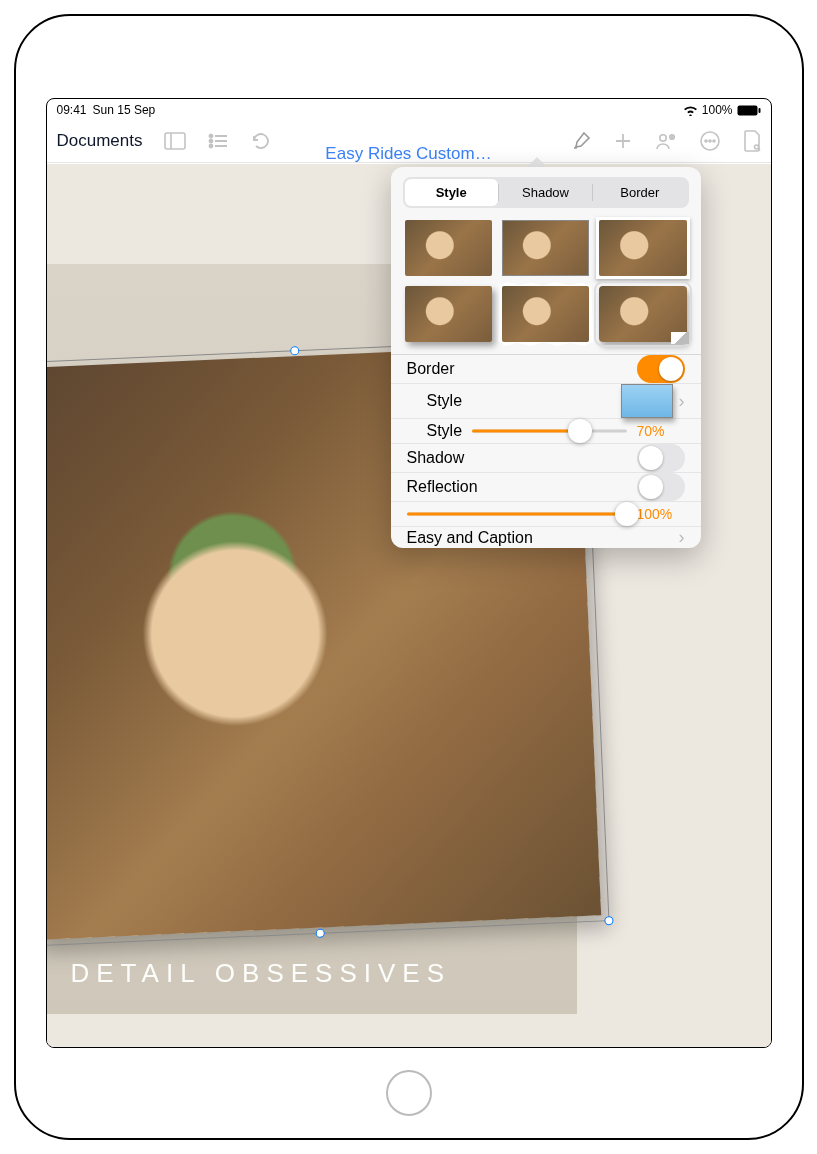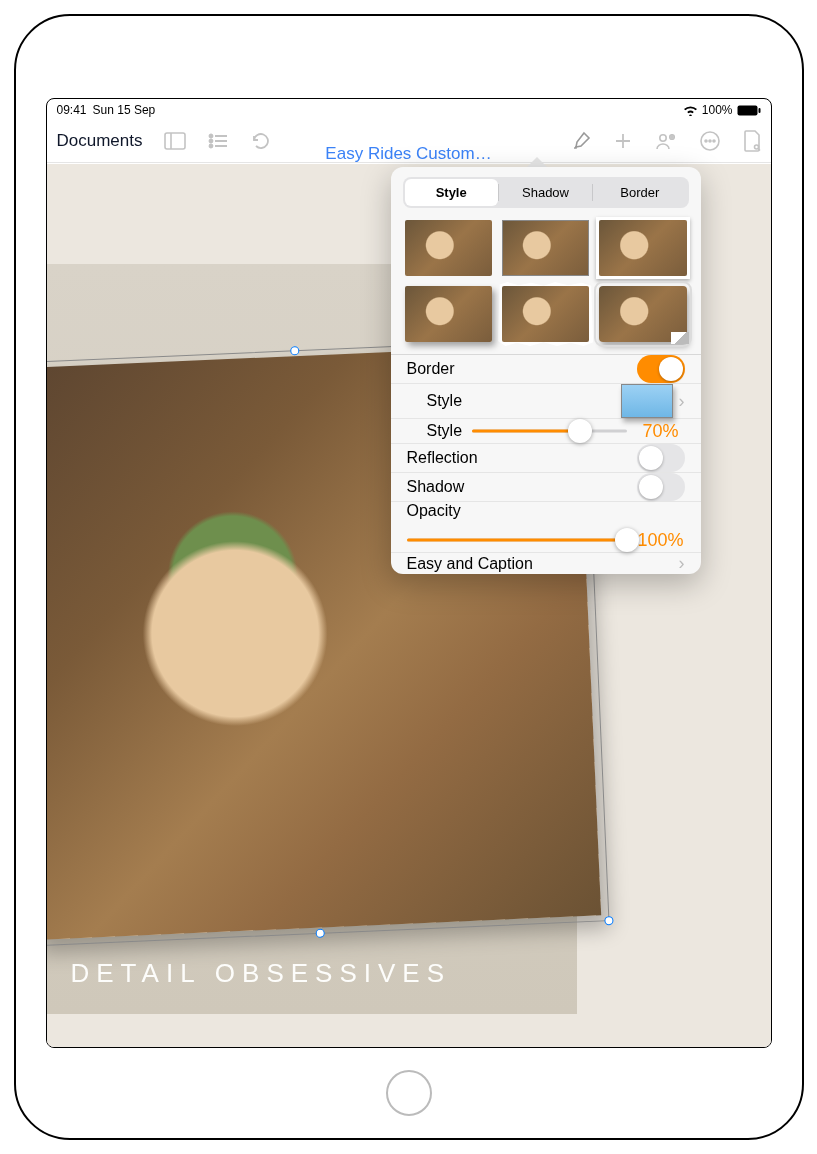--- a/index.html
+++ b/index.html
@@ -209,21 +209,21 @@
     display: flex;
     align-items: center;
     padding: 0 16px;
     font-size: 16px;
     color: #000;
     border-top: 1px solid #e5e5e5;
   }
   .row.first { border-top: 1px solid #d8d8d8; }
   .row.indent { padding-left: 36px; }
   .row .label { flex: 0 0 auto; }
-  .row .value { margin-left:auto; color:#ff8c00; font-size:18px; min-width:48px; text-align:center;}
+  .row .value { margin-left:auto; color:#ff8c00; font-size:14px; min-width:48px; text-align:left;}
   .chev { color:#bcbcbc; margin-left:6px; font-size:18px; }
 
   .toggle {
     width: 48px; height: 28px;
     border-radius: 14px;
     position: relative;
     background: #e5e5e7;
     margin-left: auto;
     cursor: pointer;
   }
@@ -415,35 +415,34 @@
         <span class="label">Style</span>
         <div class="slider">
           <div class="track"></div>
           <div class="fill" style="width:70%"></div>
           <div class="knob" style="left:70%"></div>
         </div>
         <span class="value">70%</span>
       </div>
 
       <div class="row">
+        <span class="label">Shadow</span>
+        <div class="toggle off">
+            <div class="knob"></div>
+          </div>
+      </div>
+
+      <div class="row">
         <span class="label">Reflection</span>
         <div class="toggle off">
             <div class="knob"></div>
           </div>
       </div>
 
-      <div class="row">
-        <span class="label">Shadow</span>
-        <div class="toggle off">
-            <div class="knob"></div>
-          </div>
-      </div>
-
       <div class="row" style="flex-wrap:wrap">
-        <span class="label" style="width:100%;margin-bottom:8px">Opacity</span>
         <div class="slider" style="margin-left:0">
           <div class="track"></div>
           <div class="fill" style="width:100%"></div>
           <div class="knob" style="left:100%"></div>
         </div>
         <span class="value">100%</span>
       </div>
 
       <div class="row">
         <span class="label">Easy and Caption</span>

